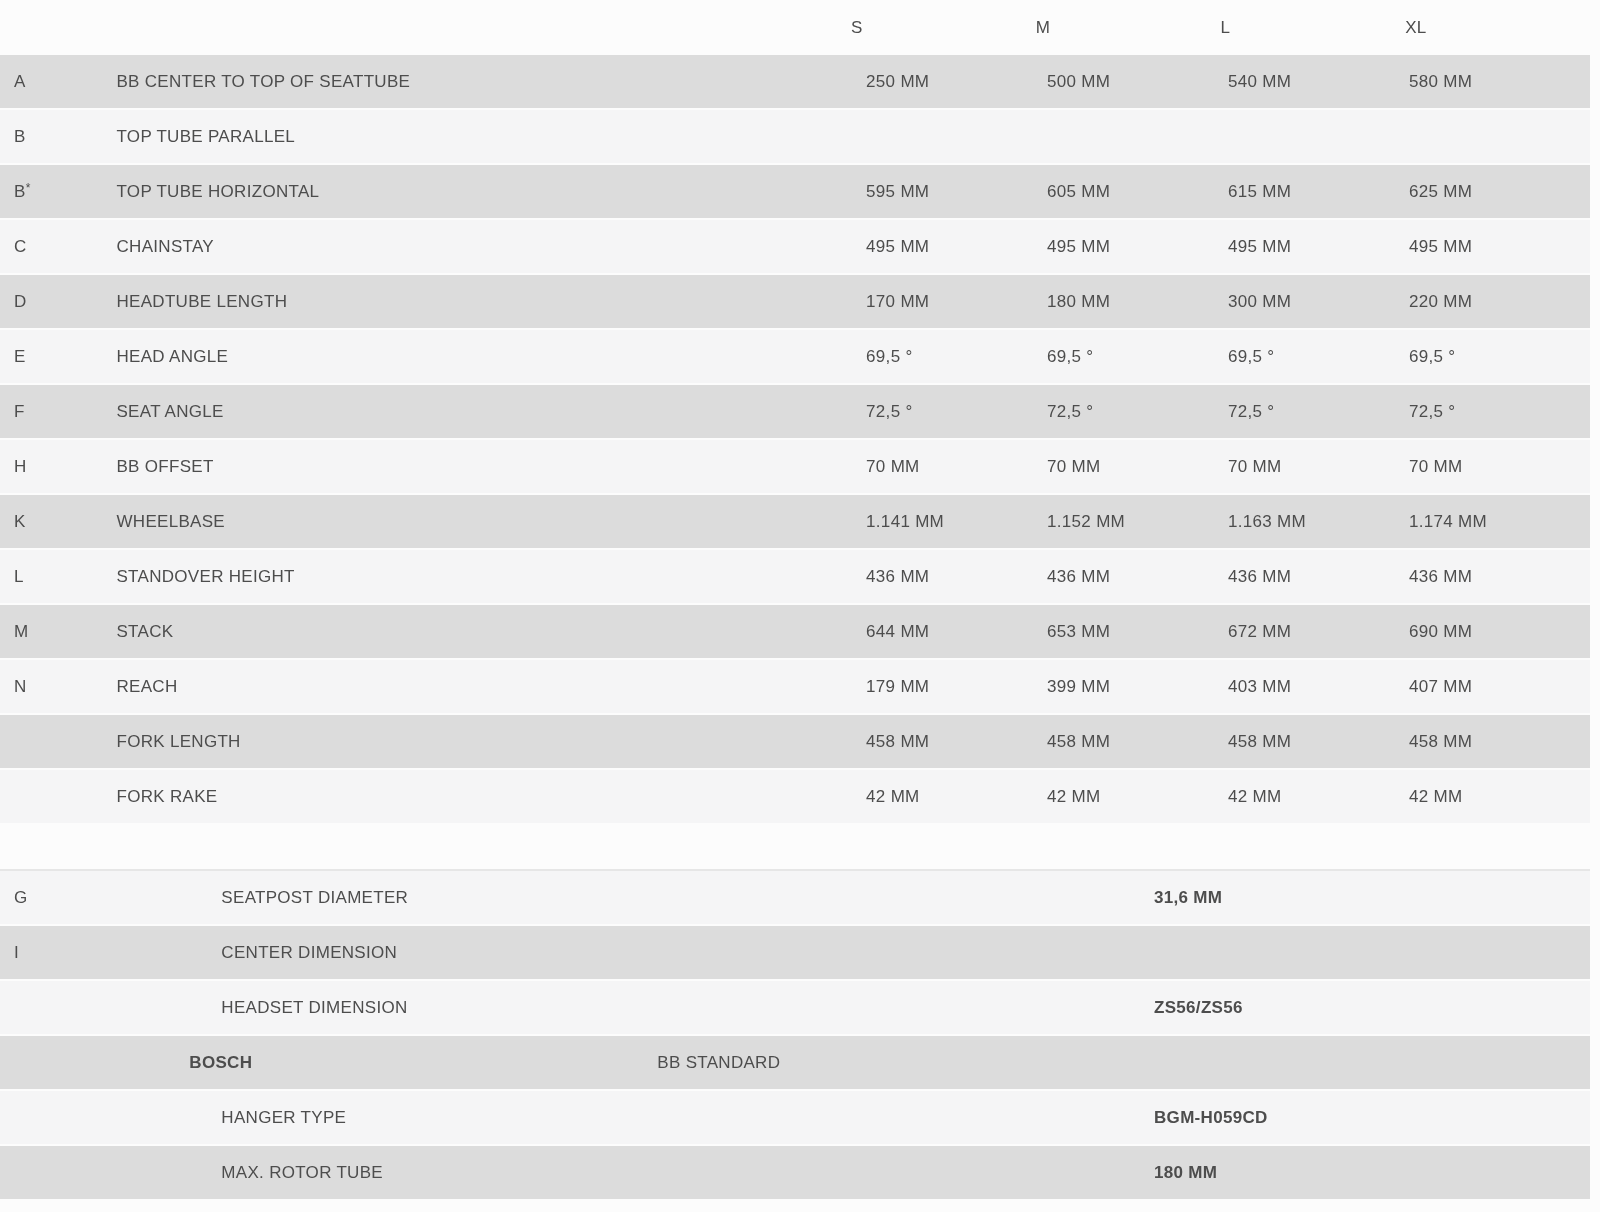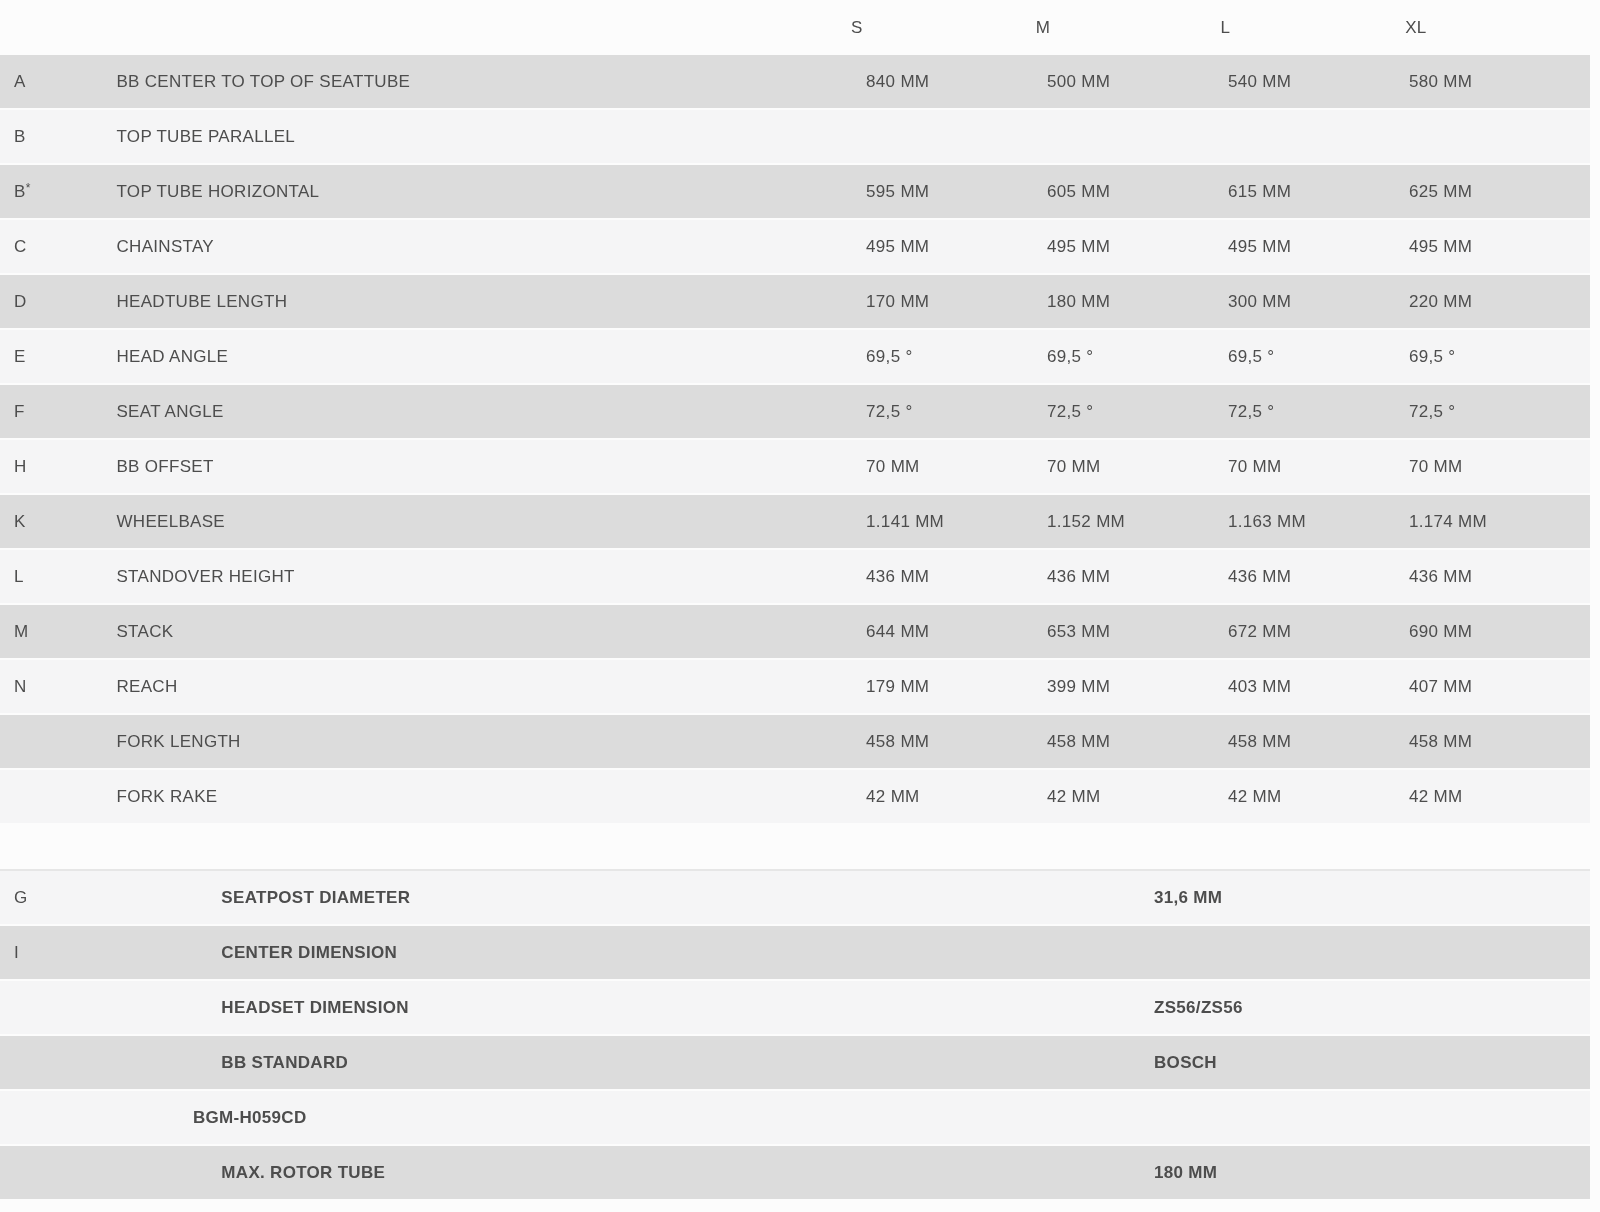--- a/index.html
+++ b/index.html
@@ -40,21 +40,21 @@
   .t1-rows > div:nth-of-type(odd)  { background: var(--row-gray, #dcdcdc); }
   .t1-rows > div:nth-of-type(even) { background: var(--row-light, #f5f5f5); }
   
   .t2 {
     margin-top: 46px;
     border-top: 2px solid var(--divider, #e6e6e6);
   }
   .t2-rows > div:nth-of-type(odd)  { background: var(--row-light, #f5f5f5); }
   .t2-rows > div:nth-of-type(even) { background: var(--row-gray, #dcdcdc); }
   .t2 .cell.letter { width: 193px; padding-left: 14px; }
-  .t2 .cell.label  { width: 952px; font-weight: bold; }
+  .t2 .cell.label  { width: 952px; }
   .t2 .cell.val    { width: 445px; font-weight: bold; }
   sup.star { font-size: 12px; vertical-align: top; line-height: 1; }
 </style>
 </head>
 <body>
 
 <div class="spec-wrap">
 
   <div class="t1">
     <div class="t1-header">
@@ -62,21 +62,21 @@
       <div class="cell val">S</div>
       <div class="cell val">M</div>
       <div class="cell val">L</div>
       <div class="cell val">XL</div>
     </div>
     <div class="t1-rows">
 
         <div class="row">
           <div class="cell letter">A</div>
           <div class="cell label">BB CENTER TO TOP OF SEATTUBE</div>
-          <div class="cell val">840 MM</div>
+          <div class="cell val">250 MM</div>
           <div class="cell val">500 MM</div>
           <div class="cell val">540 MM</div>
           <div class="cell val">580 MM</div>
         </div>
 
         <div class="row">
           <div class="cell letter">B</div>
           <div class="cell label">TOP TUBE PARALLEL</div>
           <div class="cell val"></div>
           <div class="cell val"></div>
@@ -210,26 +210,27 @@
         </div>
 
         <div class="row">
           <div class="cell letter"></div>
           <div class="cell label">HEADSET DIMENSION</div>
           <div class="cell val">ZS56/ZS56</div>
         </div>
 
         <div class="row">
           <div class="cell letter"></div>
+          <div class="cell val">BOSCH</div>
           <div class="cell label">BB STANDARD</div>
-          <div class="cell val">BOSCH</div>
-        </div>
-
-        <div class="row">
-          <div class="cell letter"></div>
+        </div>
+
+        <div class="row">
+          <div class="cell letter"></div>
+          <div class="cell label">HANGER TYPE</div>
           <div class="cell val">BGM-H059CD</div>
         </div>
 
         <div class="row">
           <div class="cell letter"></div>
           <div class="cell label">MAX. ROTOR TUBE</div>
           <div class="cell val">180 MM</div>
         </div>
       </div>
   </div>

